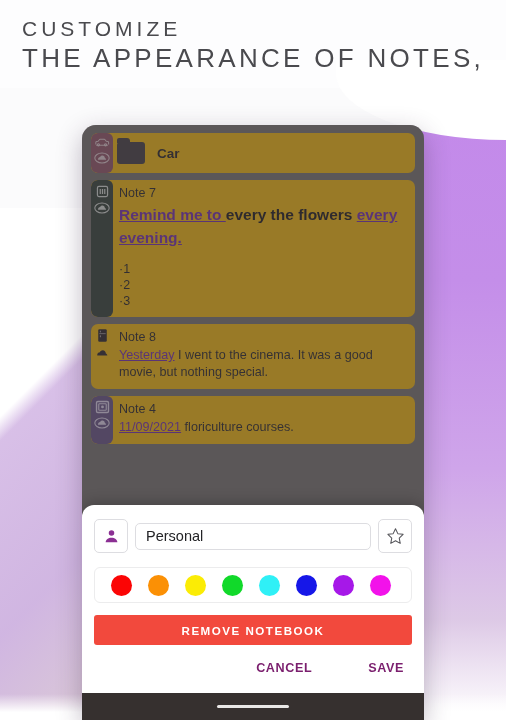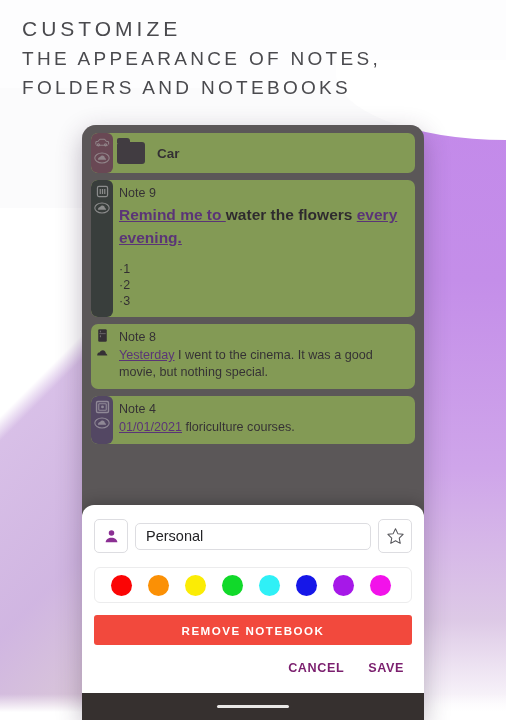--- a/index.html
+++ b/index.html
@@ -72,21 +72,21 @@
     color:#4a4a4e;
   }
   .headline .l1 {
     font-size:21px;
     letter-spacing:4.0px;
     line-height:30px;
     font-weight:400;
     white-space:nowrap;
   }
   .headline .l2, .headline .l3 {
-    font-size:19px;
+    font-size:26px;
     letter-spacing:3.3px;
     line-height:29px;
     font-weight:400;
     white-space:nowrap;
   }
 
   
   #phone {
     position:absolute;
     left:82px; top:125px;
@@ -109,21 +109,21 @@
 
   .list-area {
     position:absolute;
     left:0; top:0;
     width:342px; height:360px;
     padding:8px 9px 0 9px;
   }
 
   .card {
     position:relative;
-    background:#bef264;
+    background:#eab308;
     border-radius:7px;
     margin-bottom:7px;
     display:flex;
     overflow:hidden;
     min-height:40px;
   }
 
   
   .rail {
     width:22px;
@@ -281,20 +281,21 @@
   }
   .action-btn {
     background:none;
     border:none;
     color:#7b1f6e;
     font-size:12.6px;
     font-weight:700;
     letter-spacing:0.6px;
     cursor:pointer;
     font-family:"Liberation Sans", sans-serif;
+    margin-left:32px;
   }
 
   
   #navbar {
     position:absolute;
     left:0; bottom:0;
     width:342px; height:27px;
     background:#36302f;
     z-index:50;
     display:flex; align-items:center; justify-content:center;
@@ -313,21 +314,20 @@
   <div class="bg-layer"></div>
   <div class="bg-right"></div>
   <div class="bg-white-top"></div>
   <div class="bg-white-curve"></div>
   <div class="bg-right-mask"></div>
   <div class="bg-bottom-white"></div>
 
   <div class="headline" style="color: rgb(74, 74, 78);">
     <div class="l1">CUSTOMIZE</div>
     <div class="l2">THE APPEARANCE OF NOTES,</div>
-    <div class="l3">FOLDERS AND NOTEBOOKS</div>
   </div>
 
   <div id="phone">
 
     <div class="list-area">
 
       <div class="card">
         <div class="rail" id="rail-folder" style="background: rgb(138, 79, 98);">
           <svg width="16" height="12" viewBox="0 0 22 14">
             <path d="M3 10h16M4.5 9.5a1.6 1.6 0 103.2 0 1.6 1.6 0 10-3.2 0M14.3 9.5a1.6 1.6 0 103.2 0 1.6 1.6 0 10-3.2 0" stroke="#d9c6cc" stroke-width="1.4" fill="none"></path>
@@ -349,23 +349,23 @@
           <svg width="15" height="15" viewBox="0 0 16 16">
             <rect x="2.6" y="2.6" width="10.8" height="10.8" rx="1.6" fill="none" stroke="#cfd6d2" stroke-width="1.3"></rect>
             <path d="M5.6 5.3v5.4M8 5.3v5.4M10.4 5.3v5.4" stroke="#cfd6d2" stroke-width="1.3"></path>
           </svg>
           <svg width="16" height="12" viewBox="0 0 20 14">
             <ellipse cx="10" cy="7" rx="9" ry="6.2" fill="none" stroke="#cfd6d2" stroke-width="1.3"></ellipse>
             <path d="M5 8.6c0-1.6 1.2-2.9 2.7-2.9.5-1.1 1.6-1.8 2.8-1.8 1.7 0 3.1 1.4 3.1 3.1v.1c.8.2 1.4.9 1.4 1.7 0 .1 0 .2 0 .3H5.1z" fill="#cfd6d2"></path>
           </svg>
         </div>
         <div class="card-body">
-          <div class="note-title">Note 9</div>
+          <div class="note-title">Note 7</div>
           <div class="note-big">
-            <span class="lnk">Remind me to </span><span>water the flowers </span><span class="lnk">every evening.</span>
+            <span class="lnk">Remind me to </span><span>every the flowers </span><span class="lnk">every evening.</span>
           </div>
           <div class="bullets">
             <div>·1</div>
             <div>·2</div>
             <div>·3</div>
           </div>
         </div>
       </div>
 
       <div class="card">
@@ -396,21 +396,21 @@
             <circle cx="8" cy="7.4" r="1.5" fill="#d7cfe6"></circle>
           </svg>
           <svg width="16" height="12" viewBox="0 0 20 14">
             <ellipse cx="10" cy="7" rx="9" ry="6.2" fill="none" stroke="#d7cfe6" stroke-width="1.3"></ellipse>
             <path d="M5 8.6c0-1.6 1.2-2.9 2.7-2.9.5-1.1 1.6-1.8 2.8-1.8 1.7 0 3.1 1.4 3.1 3.1v.1c.8.2 1.4.9 1.4 1.7 0 .1 0 .2 0 .3H5.1z" fill="#d7cfe6"></path>
           </svg>
         </div>
         <div class="card-body">
           <div class="note-title">Note 4</div>
           <div class="note-body">
-            <span class="lnk">01/01/2021</span><span> floriculture courses.</span>
+            <span class="lnk">11/09/2021</span><span> floriculture courses.</span>
           </div>
         </div>
       </div>
 
     </div>
 
     <div class="scrim"></div>
 
     <div id="dialog">
 

